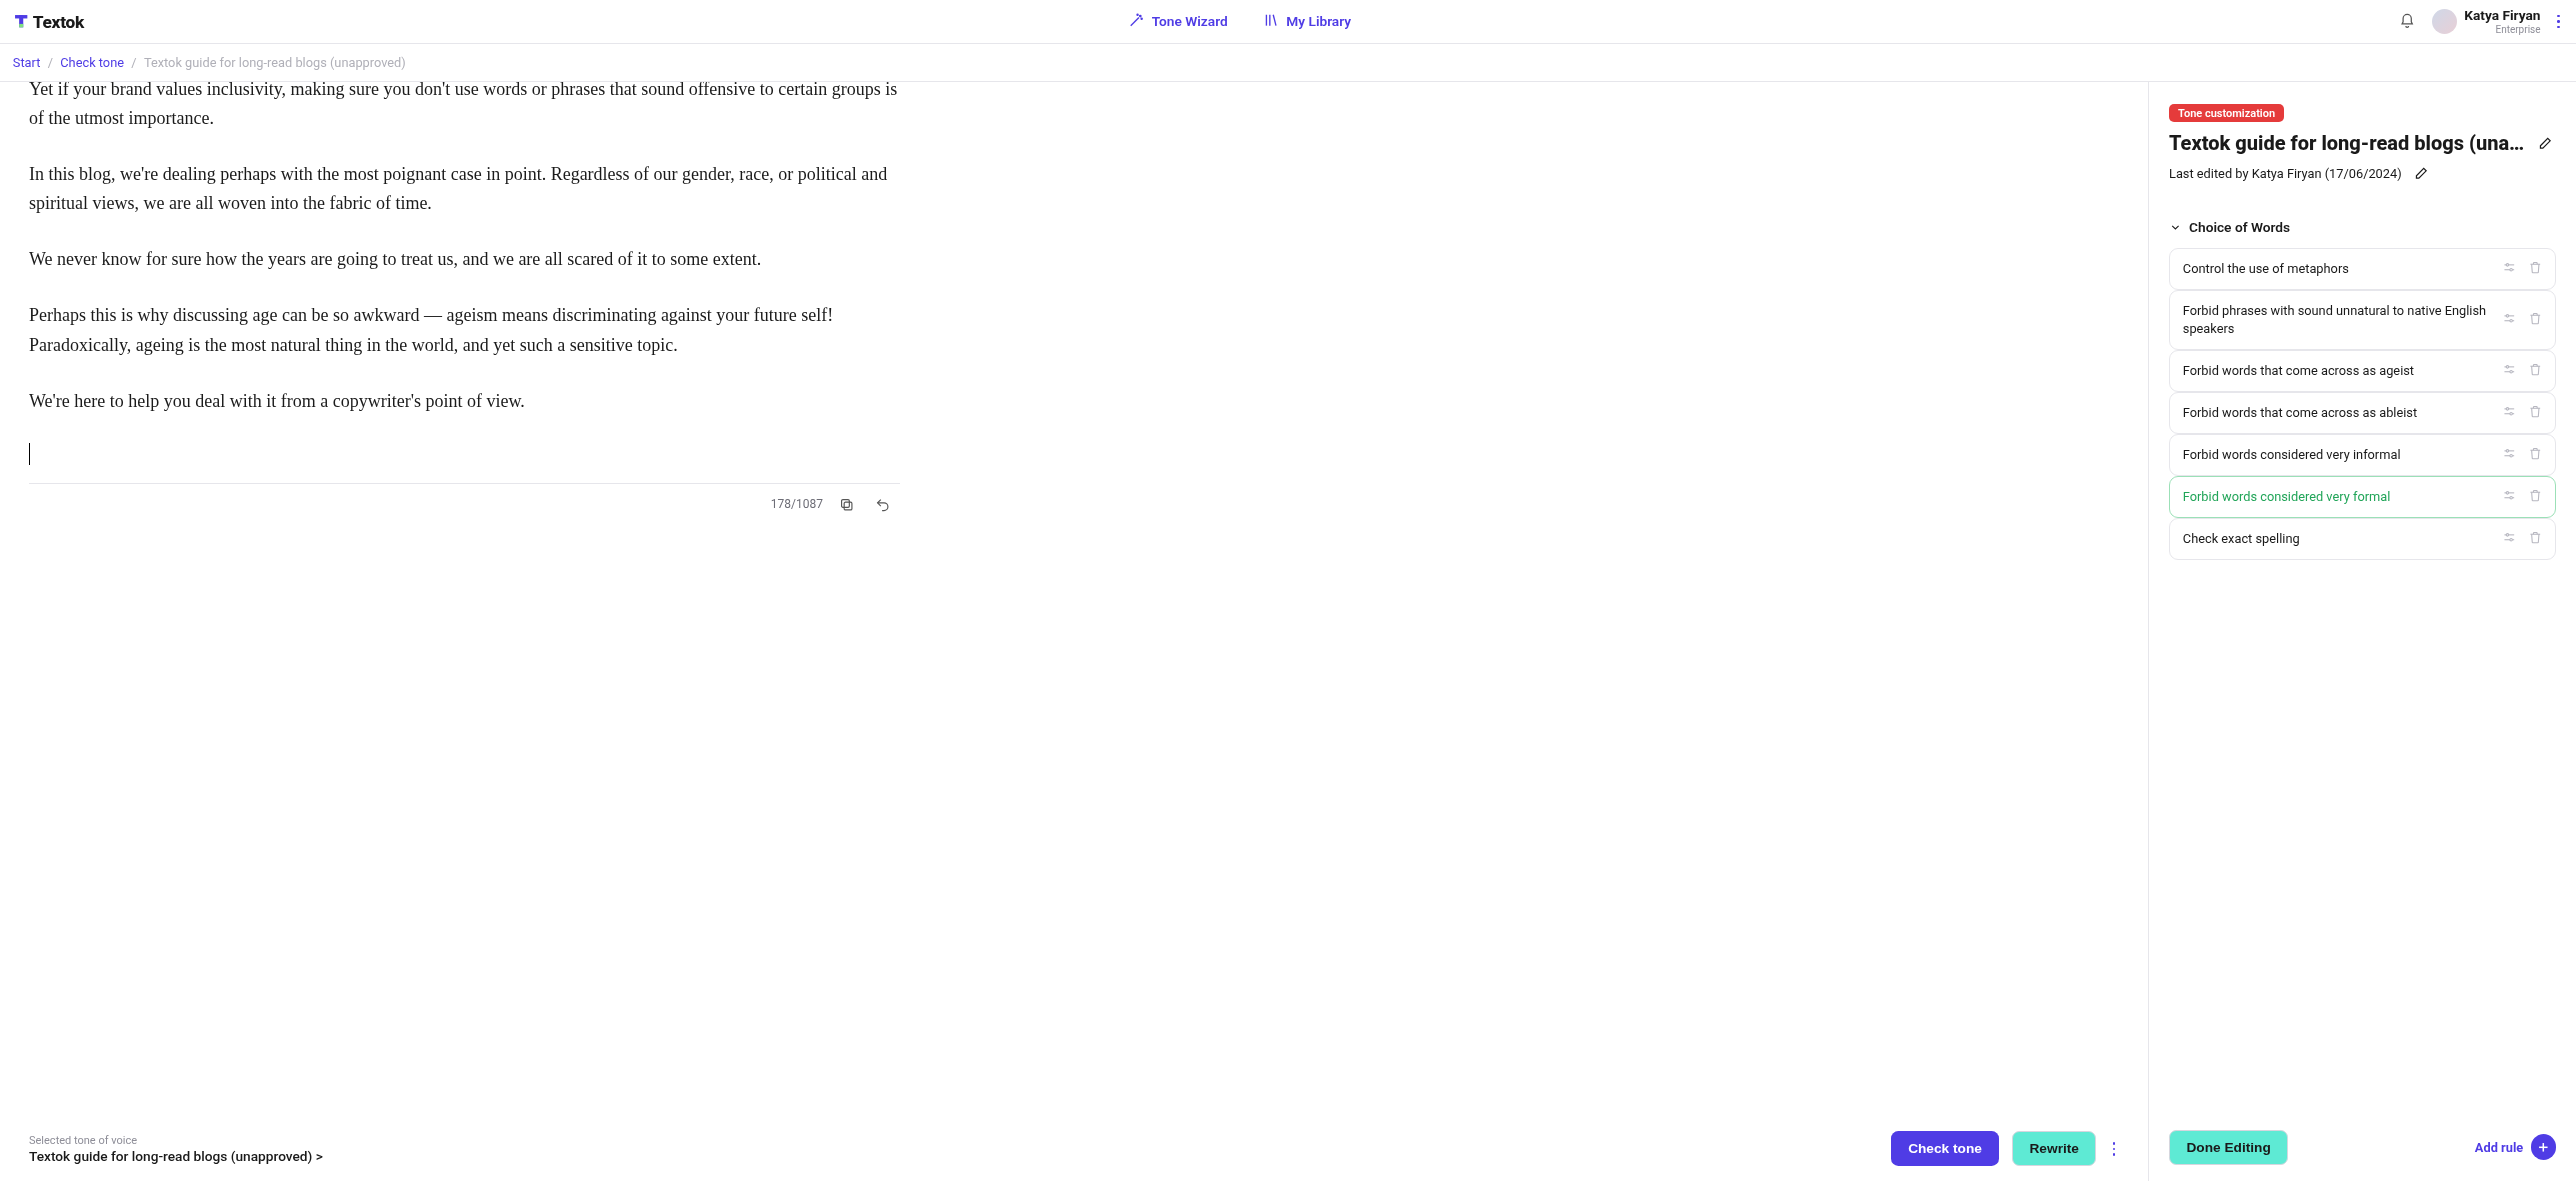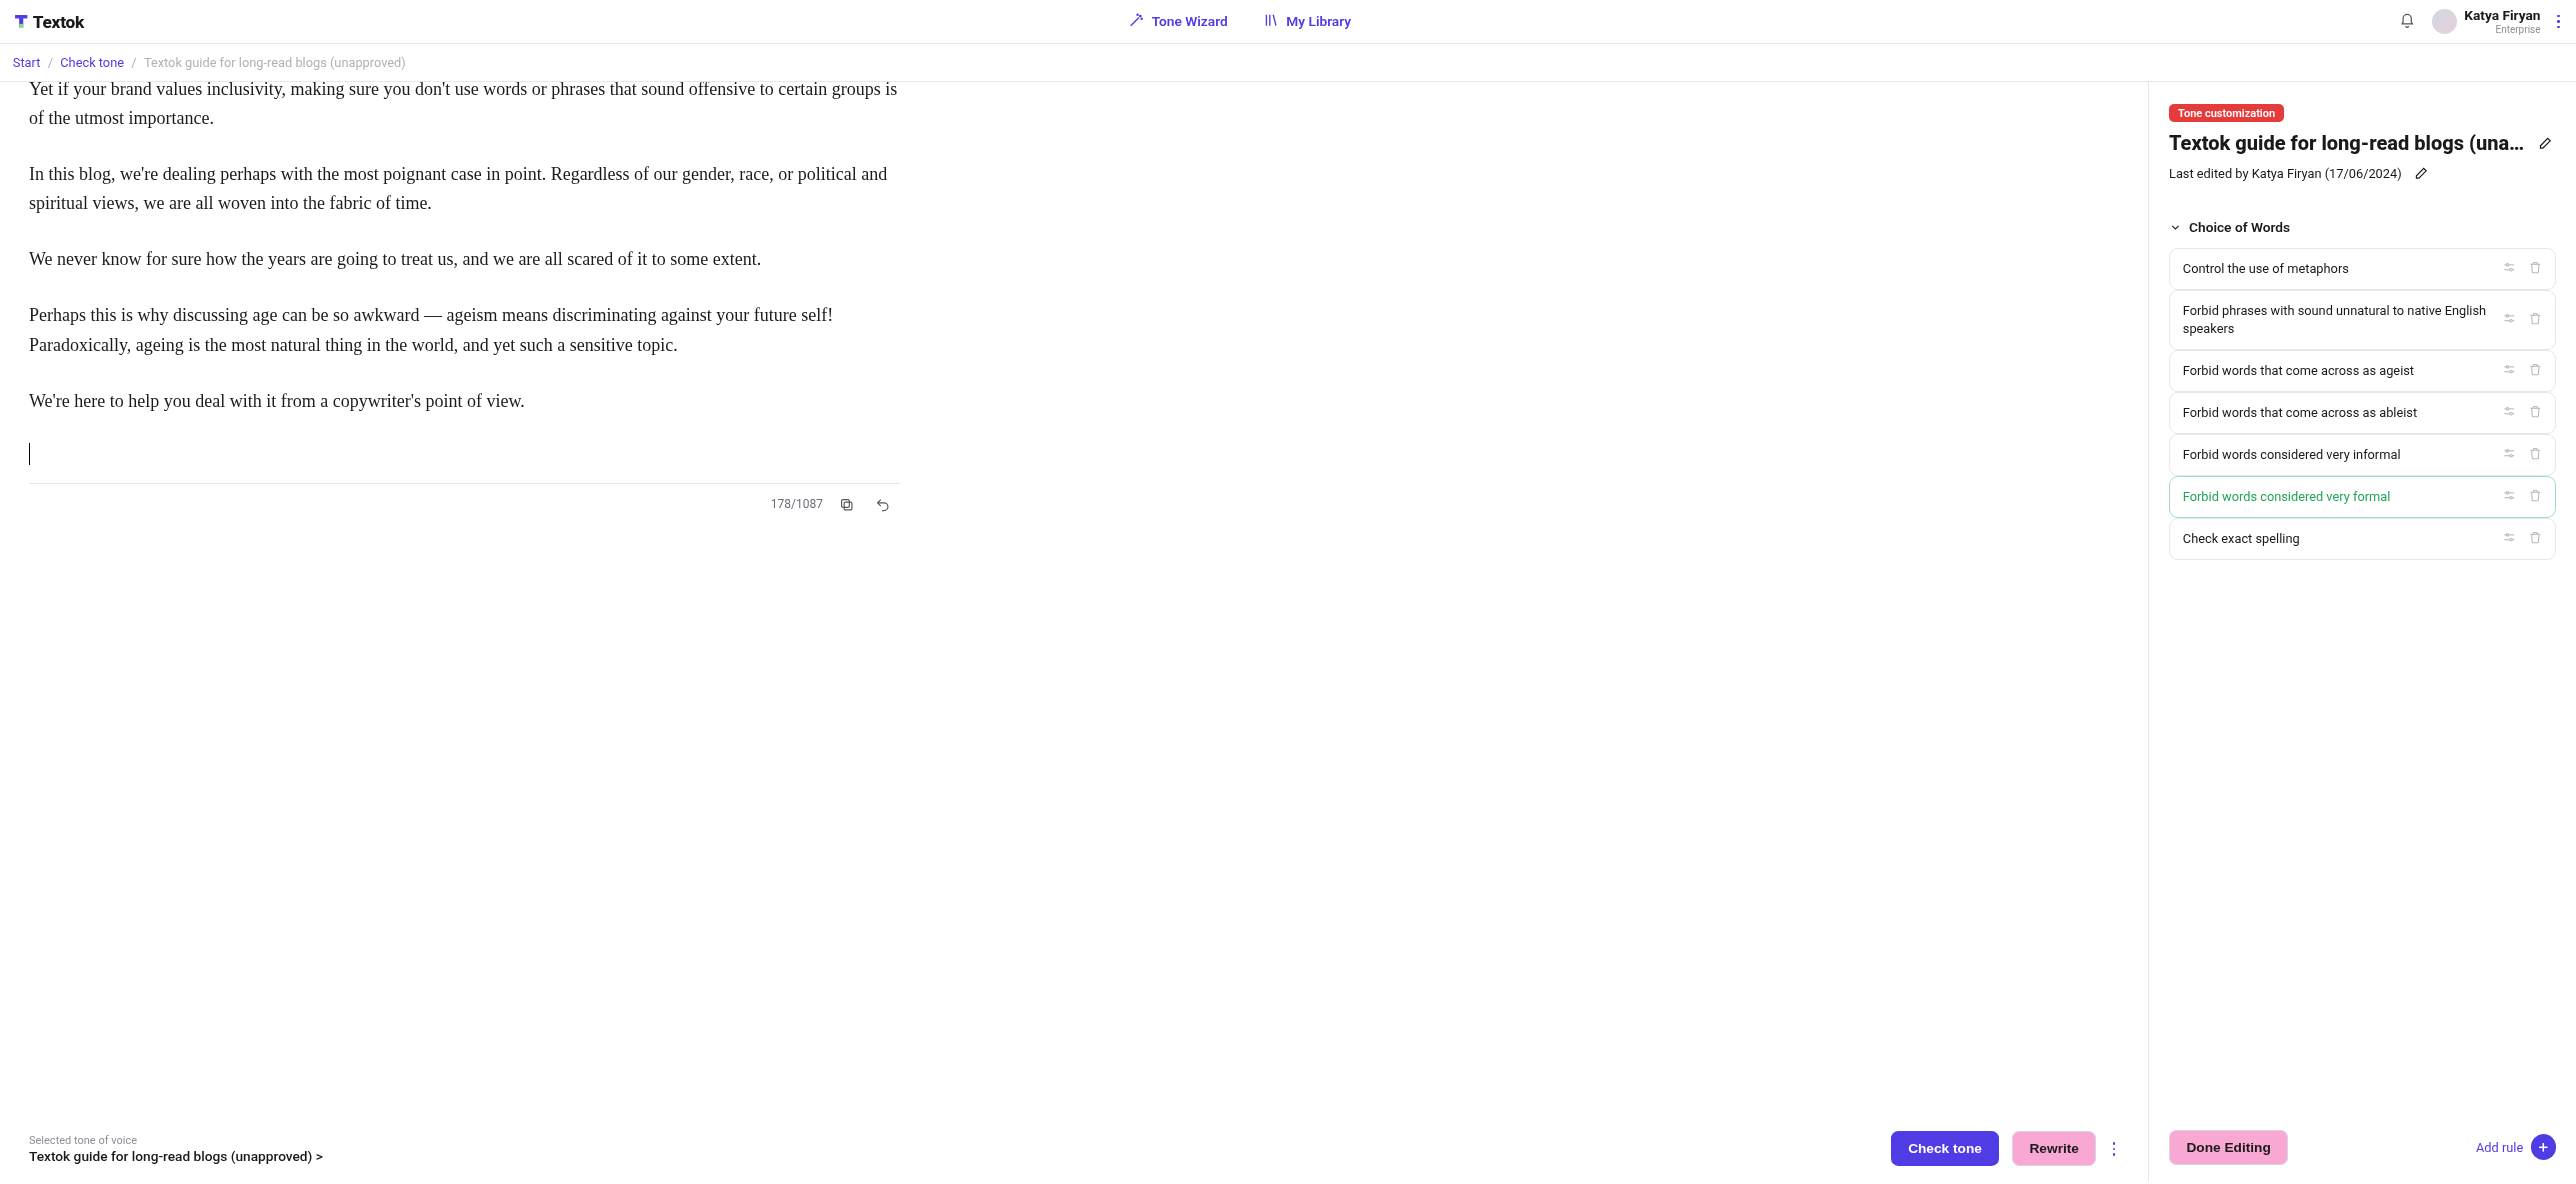--- a/index.html
+++ b/index.html
@@ -53,21 +53,21 @@
   .editor-meta{display:flex;align-items:center;justify-content:flex-end;gap:12.8px;padding:9px 36px 0 29px;font-size:12px;color:#6d6d76;max-width:930px;}
   .meta-icon{display:inline-flex;}
 
   
   .footer-bar{display:flex;align-items:center;padding:12.8px 29px 14.6px;gap:12.8px;}
   .footer-left{flex:1;}
   .footer-label{font-size:11px;color:var(--muted);margin-bottom:1.8px;}
   .footer-value{font-size:13.7px;font-weight:500;color:#1a1a1a;}
   .btn{border-radius:7.3px;font-size:13.7px;font-weight:600;padding:9px 16.4px;cursor:pointer;border:0.9px solid transparent;}
   .btn-primary{background:var(--purple);color:#fff;}
-  .btn-secondary{background:#f9a8d4;border-color:#d6d6de;color:#1a1a1a;text-align:center;}
+  .btn-secondary{background:#5eead4;border-color:#d6d6de;color:#1a1a1a;text-align:center;}
   .kebab-dark span{background:var(--purple);}
 
   
   .badge{display:inline-block;background:var(--red);color:#fff;font-size:11px;font-weight:600;border-radius:5px;padding:2.7px 9px;margin-bottom:9px;}
   .panel-title-row{display:flex;align-items:center;gap:9px;}
   .panel-title{font-size:20px;font-weight:800;flex:1;white-space:nowrap;overflow:hidden;text-overflow:ellipsis;}
   .edit-pencil{width:14.6px;height:14.6px;color:#1a1a1a;flex-shrink:0;}
   .panel-sub{font-size:12.8px;color:#1a1a1a;margin-top:7.3px;display:flex;align-items:center;gap:9px;}
   .section-head{display:flex;align-items:center;gap:7.3px;font-size:13.7px;font-weight:600;margin:35px 0 12.8px;cursor:pointer;}
   .chev{width:12.8px;height:12.8px;}
@@ -75,21 +75,21 @@
   .rules{display:flex;flex-direction:column;flex:1;overflow:auto; padding-bottom: 9px;}
   .rule{border:0.9px solid var(--border);border-radius:9px;padding:11px 12.8px;display:flex;align-items:center;gap:9px;font-size:12.8px;}
   .rule-label{flex:1;line-height:1.4;}
   .rule-ctl{display:flex;gap:11px;color:#b7b7c0;}
   .rule.active{border-color:#9be0b7;}
   .rule.active .rule-label{color:var(--green);}
   .ctl-icon{width:14.6px;height:14.6px;}
 
   .side-footer{display:flex;align-items:center;justify-content:space-between;margin-top:12.8px;}
   .add-rule{display:flex;align-items:center;gap:7.3px;}
-  .add-rule-label{color:var(--purple);font-weight:400;font-size:12.8px;}
+  .add-rule-label{color:var(--purple);font-weight:700;font-size:12.8px;}
   .add-rule-btn{width:25.5px;height:25.5px;border-radius:50%;background:var(--purple);color:#fff;display:flex;align-items:center;justify-content:center;}
 </style>
 </head>
 <body>
 
 <div class="header">
   <div class="logo">
     <span class="logo-mark">
       <svg viewBox="0 0 24 24" width="16.4" height="16.4">
           <rect x="3" y="3" width="18" height="5" fill="#4F3CE5"></rect>

